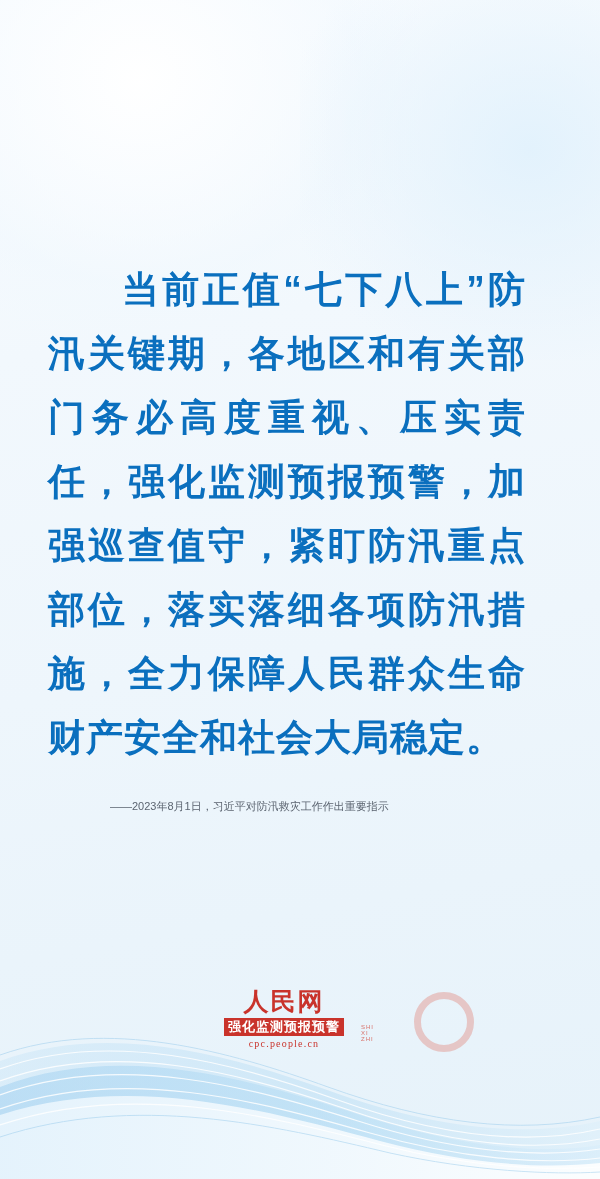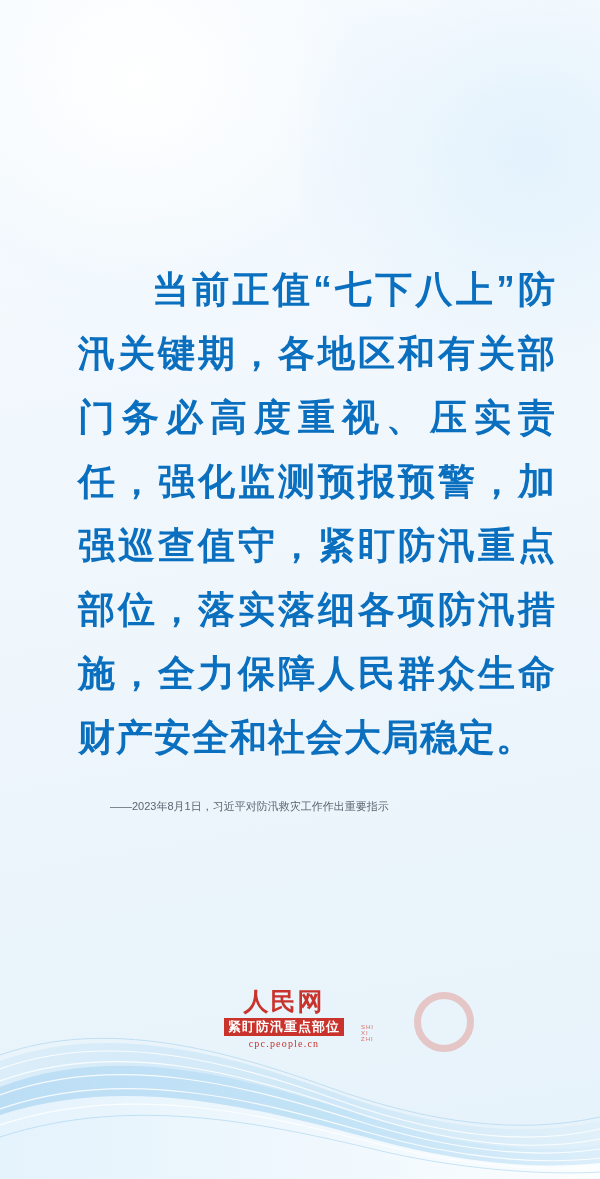--- a/index.html
+++ b/index.html
@@ -36,21 +36,21 @@
     top: -60px;
     width: 460px;
     height: 420px;
     background: radial-gradient(ellipse at center, rgba(222,240,252,0.8) 0%, rgba(228,242,252,0.25) 60%, rgba(228,242,252,0) 78%);
     pointer-events: none;
   }
 
   
   .quote {
     position: absolute;
-    left: 78px;
+    left: 48px;
     top: 258px;
     width: 478px;
     color: #0a6fbe;
     font-size: 37px;
     line-height: 64px;
     letter-spacing: 1px;
     font-weight: 700;
     text-indent: 74px;
     text-align: justify;
     text-justify: inter-ideograph;
@@ -163,21 +163,21 @@
   <div class="wash-tr"></div>
 
   <div class="quote">当前正值“七下八上”防汛关键期，各地区和有关部门务必高度重视、压实责任，强化监测预报预警，加强巡查值守，紧盯防汛重点部位，落实落细各项防汛措施，全力保障人民群众生命财产安全和社会大局稳定。</div>
 
   <div class="attribution">——2023年8月1日，习近平对防汛救灾工作作出重要指示</div>
 
   <div class="logo-row">
 
     <div class="people-logo">
       <div class="cn">人民网</div>
-      <div class="sub">紧盯防汛重点部位</div>
+      <div class="sub">强化监测预报预警</div>
       <div class="url">cpc.people.cn</div>
     </div>
 
     <div class="shixi-logo">
       <div class="ring"></div>
       <div class="en">SHI XI ZHI</div>
     </div>
 
   </div>
 

